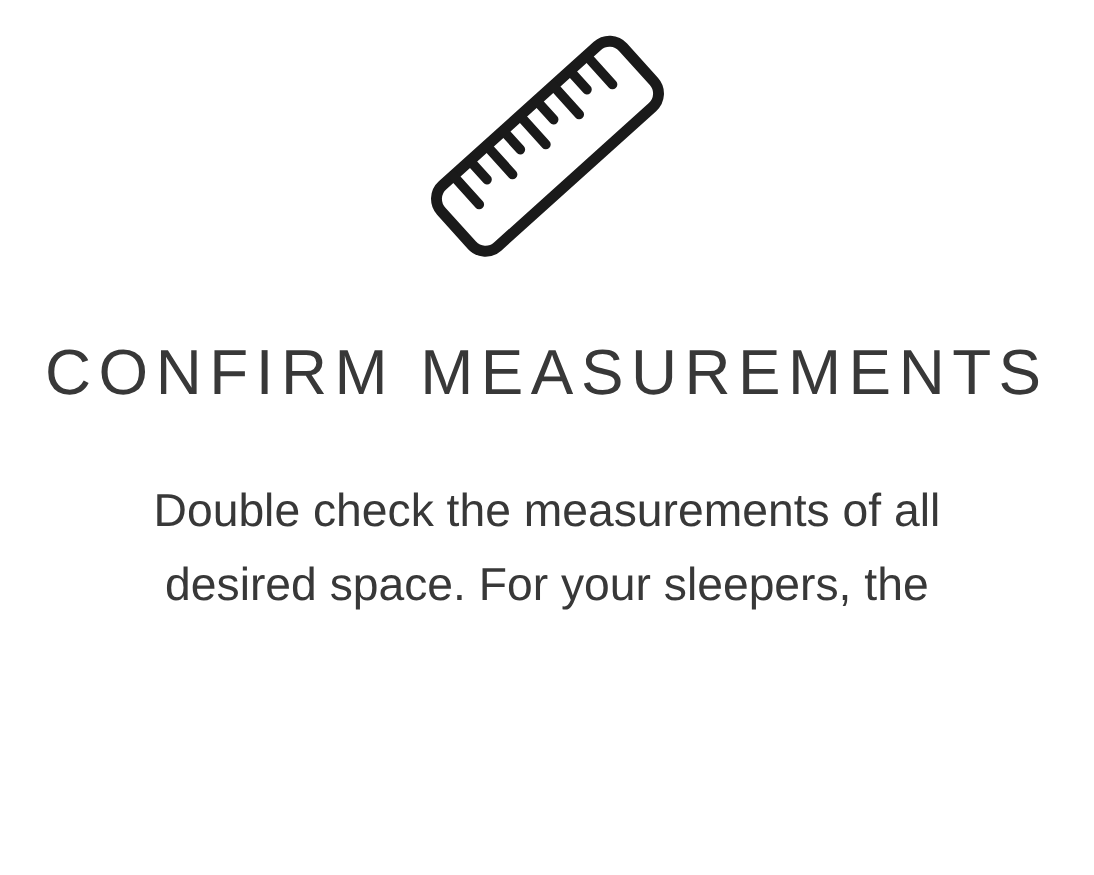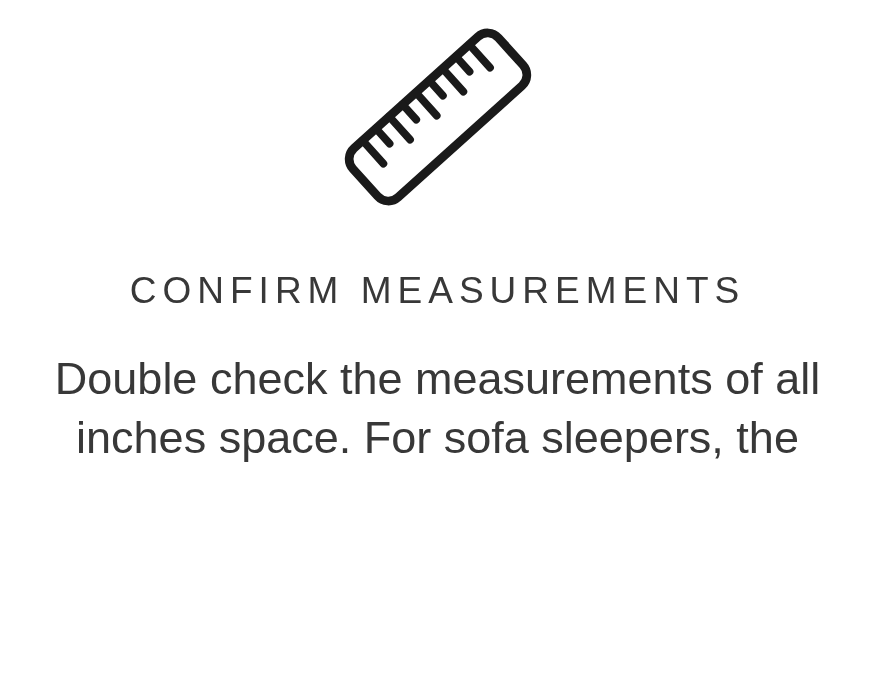--- a/index.html
+++ b/index.html
@@ -23,32 +23,32 @@
   }
   .icon-wrap {
     margin-top: 22px;
     width: 206px;
     height: 190px;
     display: flex;
     align-items: center;
     justify-content: center;
   }
   .heading {
-    margin: 60px 0 0 0;
-    font-size: 37px;
+    margin: 60px 0 16px 0;
+    font-size: 51px;
     line-height: 1;
     font-weight: 300;
     letter-spacing: 6px;
     color: #383838;
     white-space: nowrap;
     text-align: left;
   }
   .body-text {
     margin-top: 40px;
-    font-size: 45px;
+    font-size: 37px;
     line-height: 59px;
     font-weight: 400;
     color: #383838;
     text-align: center;
   }
   .body-line {
     white-space: nowrap;
   }
 </style>
 </head>
@@ -72,16 +72,16 @@
           <line x1="74" y1="-34" x2="74" y2="-2"></line>
         </g>
       </g>
     </svg>
   </div>
 
   <h1 class="heading">CONFIRM MEASUREMENTS</h1>
 
   <div class="body-text">
     <div class="body-line">Double check the measurements of all</div>
-    <div class="body-line">inches space. For sofa sleepers, the</div>
+    <div class="body-line">desired space. For your sleepers, the</div>
   </div>
 
 </div>
 
 </body></html>

